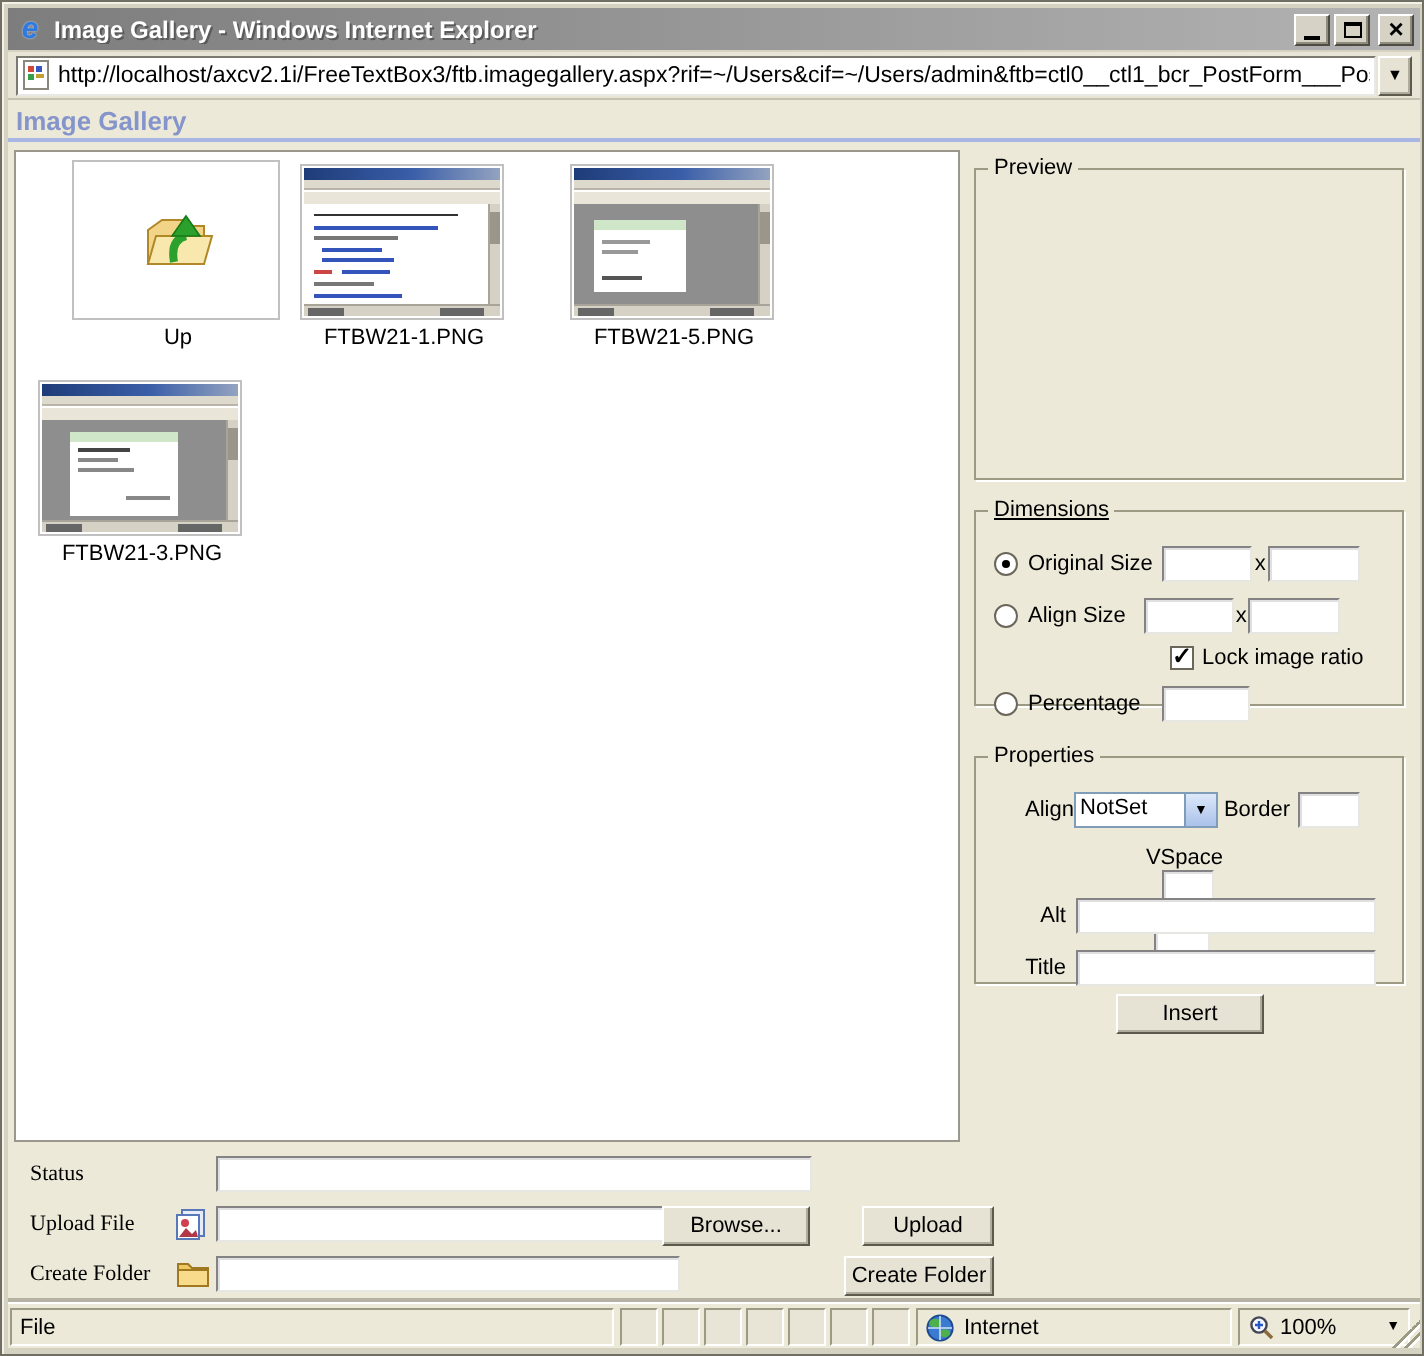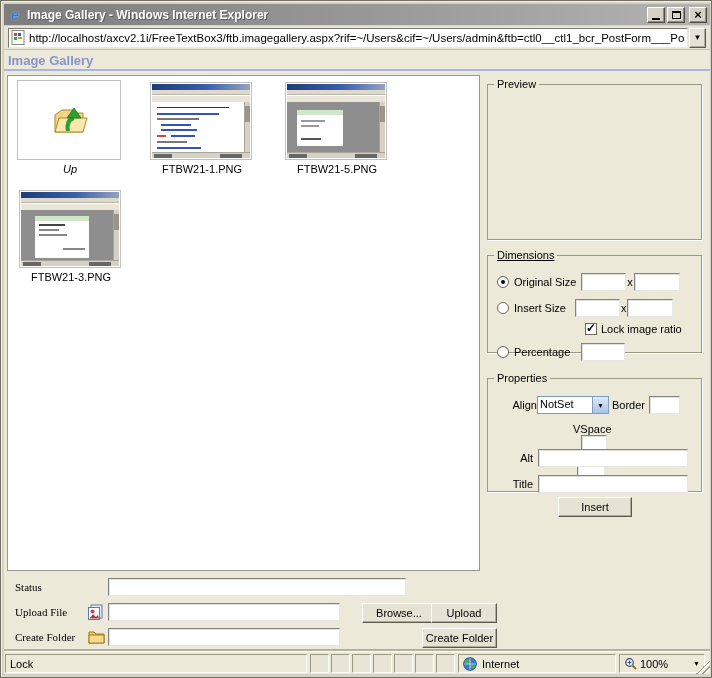--- a/index.html
+++ b/index.html
@@ -180,21 +180,21 @@
     </div>
     <button class="addr-drop">▼</button>
   </div>
 
   <div class="page">
     <div class="heading">Image Gallery</div>
     <div class="heading-rule"></div>
 
     <div class="listing">
 
-      <div class="cell" style="left:9px; top:4px; width:106px;font-style:italic;">
+      <div class="cell" style="left:28px; top:4px; width:106px;">
         <div class="thumbbox up-box">
           <svg width="40" height="34" viewBox="0 0 40 34">
             <path d="M6 12 L13 7 L24 7 L27 10 L34 10 L34 29 L6 29 Z" fill="#f2d488" stroke="#b08828" stroke-width="1"></path>
             <path d="M6 29 L10 15 L38 15 L34 29 Z" fill="#f9e8ae" stroke="#b08828" stroke-width="1"></path>
             <path d="M19 28 Q17 17 25 15" stroke="#2ca02c" stroke-width="4" fill="none"></path>
             <polygon points="25,5 32,15 18,15" fill="#2ca02c" stroke="#167a16" stroke-width="0.8"></polygon>
           </svg>
         </div>
         <div class="caption">Up</div>
       </div>
@@ -250,21 +250,21 @@
       <legend>Dimensions</legend>
       <div class="frow" style="left:9px; top:12px;">
         <input type="radio" name="size" checked="" style="">
         <span class="lbl" style="margin-left:5px;">Original Size</span>
         <input class="tf" style="width: 45px; margin-left: 5px;">
         <span class="lbl" style="margin:0 1px;">x</span>
         <input class="tf" style="width: 46px;">
       </div>
       <div class="frow" style="left:9px; top:38px;">
         <input type="radio" name="size" style="">
-        <span class="lbl" style="margin-left:5px;">Insert Size</span>
+        <span class="lbl" style="margin-left:5px;">Align Size</span>
         <input class="tf" style="width: 45px; margin-left: 9px;">
         <span class="lbl" style="margin:0 1px;">x</span>
         <input class="tf" style="width: 46px;">
       </div>
       <div class="frow" style="left:97px; top:62px;">
         <input type="checkbox" checked="" style="">
         <span class="lbl" style="margin-left:4px;">Lock image ratio</span>
       </div>
       <div class="frow" style="left:9px; top:82px;">
         <input type="radio" name="size" style="">
@@ -309,38 +309,38 @@
 
     <div class="brow" style="top:553px;">
       <span class="lbl">Upload File</span>
       <svg class="ficon" style="left:72px;" width="17" height="17" viewBox="0 0 17 17">
         <rect x="4" y="1" width="11" height="13" fill="#e8ecf8" stroke="#5878b8"></rect>
         <rect x="1.5" y="3.5" width="11" height="12" fill="#fff" stroke="#5878b8"></rect>
         <circle cx="5.5" cy="7.5" r="2" fill="#d04050"></circle>
         <polygon points="2.5,14.5 6,10 9,13 11,11 12,14.5" fill="#b03848"></polygon>
       </svg>
       <input class="tf" style="left: 93px; width: 232px;">
-      <button class="btn" style="left:347px; width:74px;">Browse...</button>
+      <button class="btn" style="left:316px; width:74px;">Browse...</button>
       <button class="btn" style="left:416px; width:66px;">Upload</button>
     </div>
 
     <div class="brow" style="top:578px;">
       <span class="lbl">Create Folder</span>
       <svg class="ficon" style="left:73px;" width="17" height="15" viewBox="0 0 17 15">
         <path d="M1 3 h5 l2 2 h8 v9 h-15 z" fill="#f0c860" stroke="#a07820"></path>
         <path d="M1 6 h15 v8 h-15 z" fill="#f8dc8c" stroke="#a07820"></path>
       </svg>
       <input class="tf" style="left: 93px; width: 232px;">
       <button class="btn" style="left:407px; width:75px;">Create Folder</button>
     </div>
   </div>
 
   <div class="statusbar">
     <div class="sb-panel" style="left:1px; width:302px;">
-      <span>Lock</span>
+      <span>File</span>
     </div>
     <div class="sb-seg" style="left:306px;"></div>
     <div class="sb-seg" style="left:327px;"></div>
     <div class="sb-seg" style="left:348px;"></div>
     <div class="sb-seg" style="left:369px;"></div>
     <div class="sb-seg" style="left:390px;"></div>
     <div class="sb-seg" style="left:411px;"></div>
     <div class="sb-seg" style="left:432px;"></div>
     <div class="sb-panel" style="left:454px; width:158px;">
       <svg width="14" height="14" viewBox="0 0 14 14" style="margin-right:5px;">

